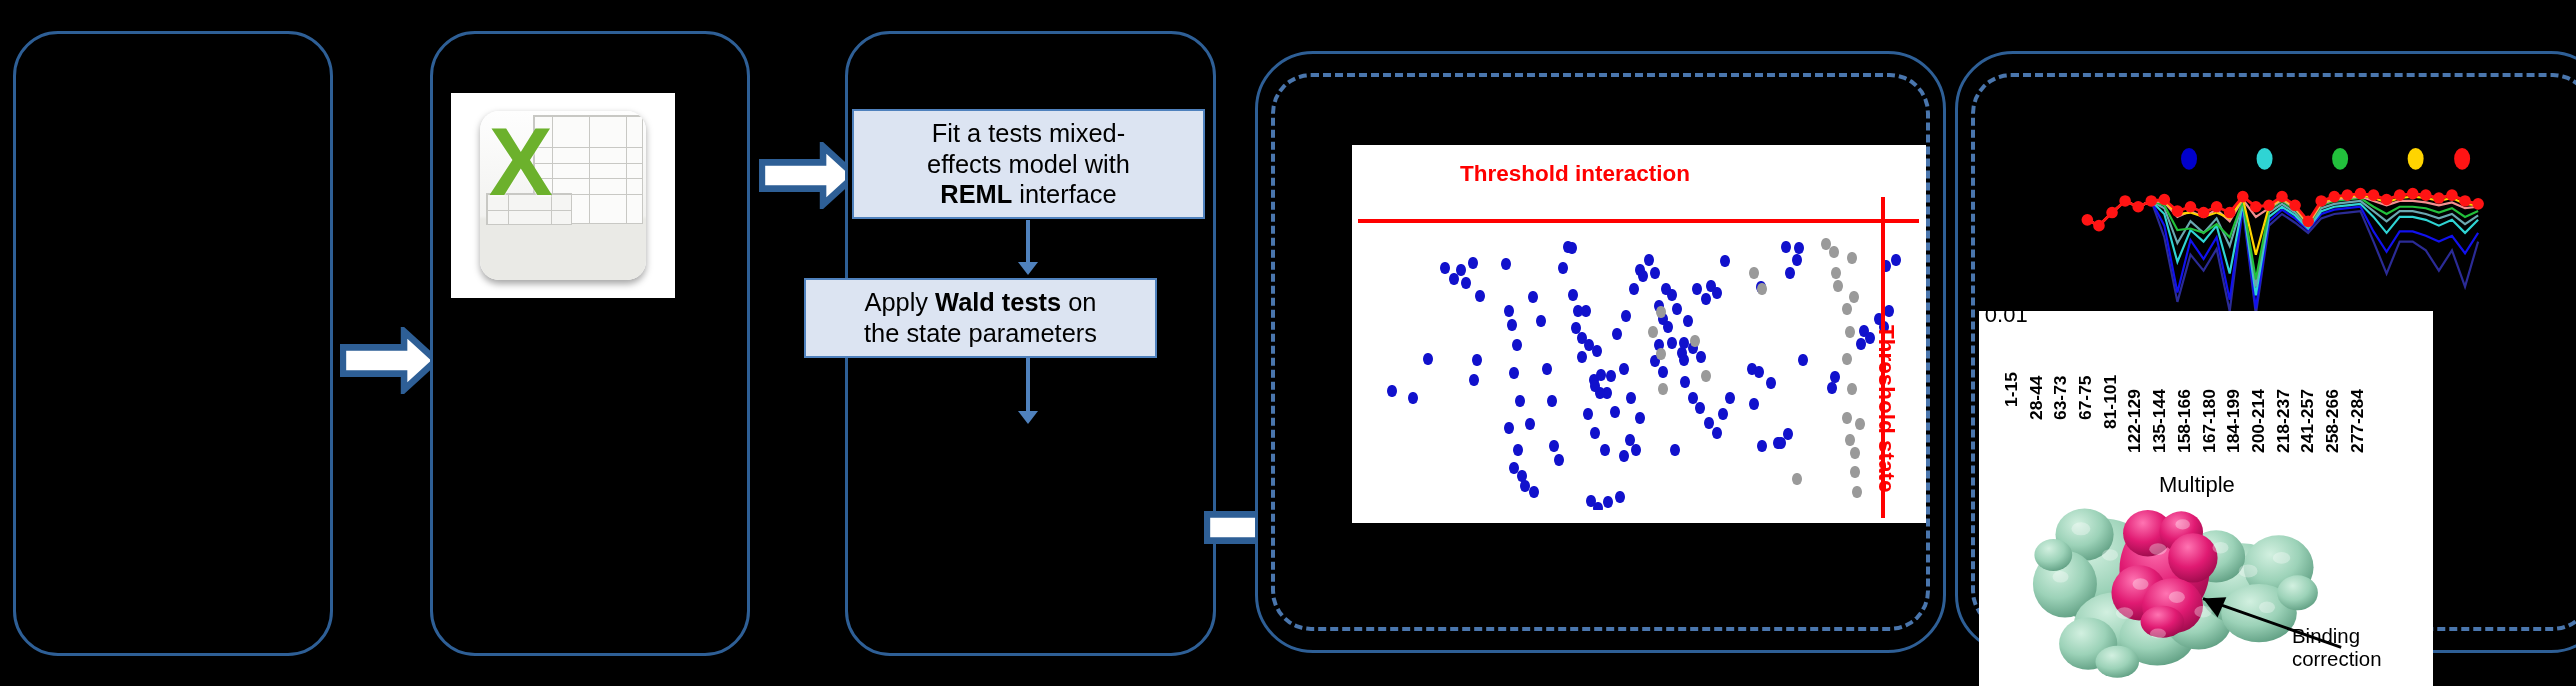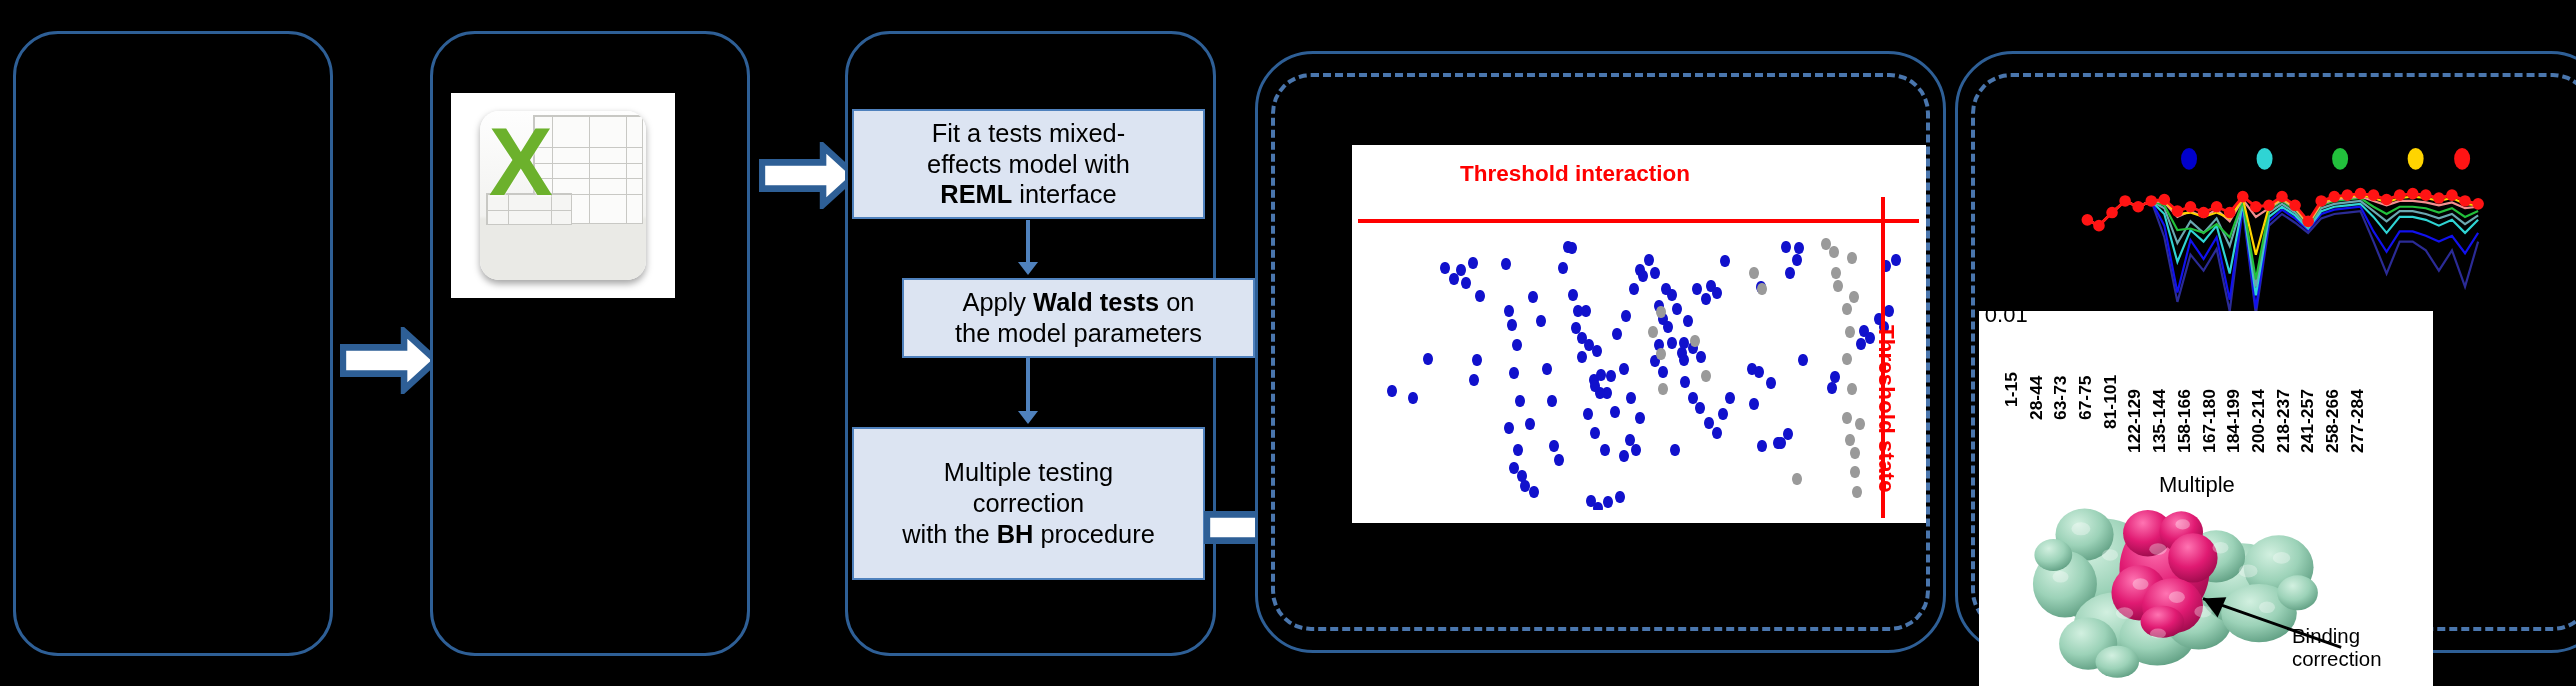--- a/index.html
+++ b/index.html
@@ -111,36 +111,29 @@
   <div class="stepbox" style="left:852px;top:109px;width:353px;height:110px;">
     <div>
       <span>Fit a tests mixed-</span><br>
       <span>effects model with</span><br>
       <b>REML</b><span> interface</span>
     </div>
   </div>
   <div class="vconn" style="left:1026px;top:220px;height:48px;"></div>
   <div class="vtip" style="left:1018px;top:262px;"></div>
 
-  <div class="stepbox" style="left:902px;top:278px;width:353px;height:80px;">
+  <div class="stepbox" style="left:804px;top:278px;width:353px;height:80px;">
     <div>
       <span>Apply </span><b>Wald tests</b><span> on</span><br>
-      <span>the model parameters</span>
+      <span>the state parameters</span>
     </div>
   </div>
   <div class="vconn" style="left:1026px;top:358px;height:60px;"></div>
   <div class="vtip" style="left:1018px;top:411px;"></div>
 
-  <div class="stepbox" style="left:852px;top:427px;width:353px;height:153px;">
-    <div>
-      <span>Multiple testing</span><br>
-      <span>correction</span><br>
-      <span>with the </span><b>BH</b><span> procedure</span>
-    </div>
-  </div>
 
   <div class="arrow" style="left:1204px;top:494px;">
     <svg width="99" height="67" viewBox="0 0 136 92">
       <path d="M4 28 H88 V6 L132 46 L88 86 V64 H4 Z" fill="#ffffff" stroke="#2e5f96" stroke-width="9" stroke-linejoin="miter"></path>
     </svg>
   </div>
 
   <div class="panel" style="left:1255px;top:51px;width:691px;height:602px;border-radius:58px;"></div>
   <div class="panel-dashed" style="left:1271px;top:73px;width:659px;height:558px;"></div>
 

